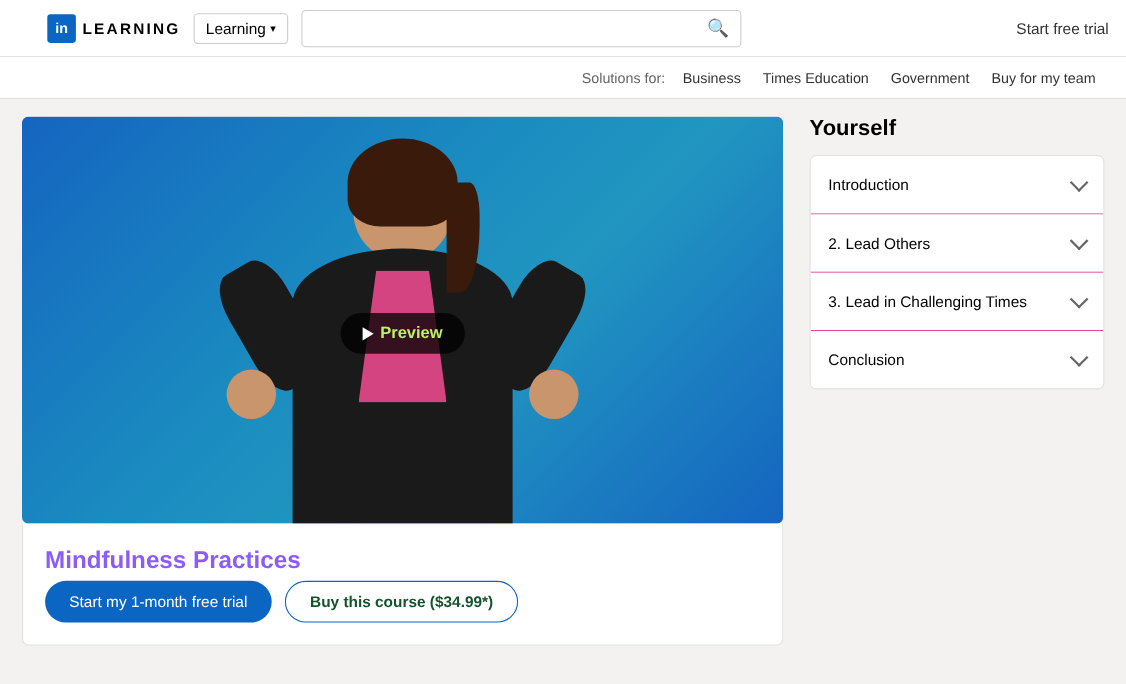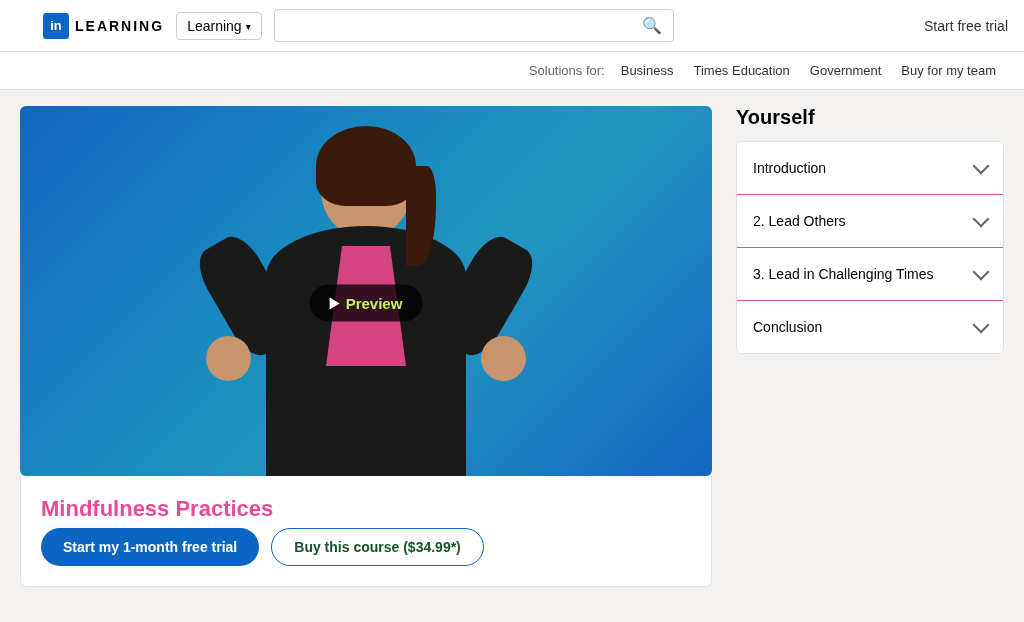--- a/index.html
+++ b/index.html
@@ -289,21 +289,21 @@
       padding: 20px;
       border-radius: 6px;
       margin-top: 0;
       border: 1px solid #e0e0e0;
       border-top: none;
       border-radius: 0 0 6px 6px;
     }
     .course-title {
       font-size: 22px;
       font-weight: 700;
-      color: #ec4899;
+      color: #8b5cf6;
       margin-bottom: 6px;
     }
     .course-meta {
       font-size: 13px;
       color: #666;
       margin-bottom: 16px;
     }
     .course-meta span {
       margin-right: 4px;
     }
@@ -314,21 +314,21 @@
       display: flex;
       gap: 12px;
     }
     .btn-trial {
       background: #0a66c2;
       color: #fff;
       border: none;
       border-radius: 25px;
       padding: 10px 22px;
       font-size: 14px;
-      font-weight: 700;
+      font-weight: 400;
       cursor: pointer;
     }
     .btn-buy {
       background: #fff;
       color: #14532d;
       border: 1.5px solid #0a66c2;
       border-radius: 25px;
       padding: 10px 22px;
       font-size: 14px;
       font-weight: 600;

